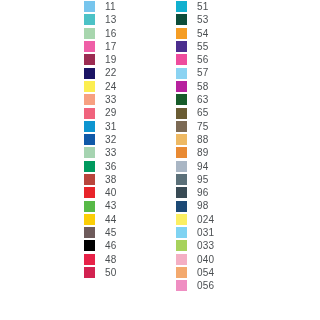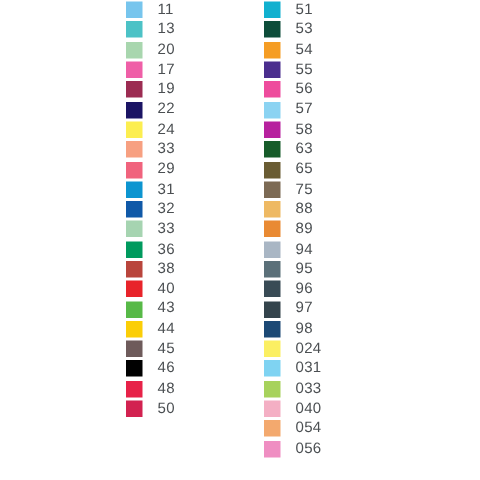--- a/index.html
+++ b/index.html
@@ -58,21 +58,21 @@
       <div class="legend-row">
         <span class="swatch" style="background-color: rgb(119, 197, 237);"></span>
         <span class="swatch-label">11</span>
       </div>
       <div class="legend-row">
         <span class="swatch" style="background-color: rgb(76, 194, 198);"></span>
         <span class="swatch-label">13</span>
       </div>
       <div class="legend-row">
         <span class="swatch" style="background-color: rgb(168, 214, 174);"></span>
-        <span class="swatch-label">20</span>
+        <span class="swatch-label">16</span>
       </div>
       <div class="legend-row">
         <span class="swatch" style="background-color: rgb(239, 95, 167);"></span>
         <span class="swatch-label">17</span>
       </div>
       <div class="legend-row">
         <span class="swatch" style="background-color: rgb(156, 44, 82);"></span>
         <span class="swatch-label">19</span>
       </div>
       <div class="legend-row">
@@ -196,24 +196,20 @@
       </div>
       <div class="legend-row">
         <span class="swatch" style="background-color: rgb(91, 112, 121);"></span>
         <span class="swatch-label">95</span>
       </div>
       <div class="legend-row">
         <span class="swatch" style="background-color: rgb(57, 75, 85);"></span>
         <span class="swatch-label">96</span>
       </div>
       <div class="legend-row">
-        <span class="swatch" style="background-color: rgb(52, 68, 76);"></span>
-        <span class="swatch-label">97</span>
-      </div>
-      <div class="legend-row">
         <span class="swatch" style="background-color: rgb(28, 73, 117);"></span>
         <span class="swatch-label">98</span>
       </div>
       <div class="legend-row">
         <span class="swatch" style="background-color: rgb(251, 239, 98);"></span>
         <span class="swatch-label">024</span>
       </div>
       <div class="legend-row">
         <span class="swatch" style="background-color: rgb(127, 211, 242);"></span>
         <span class="swatch-label">031</span>

